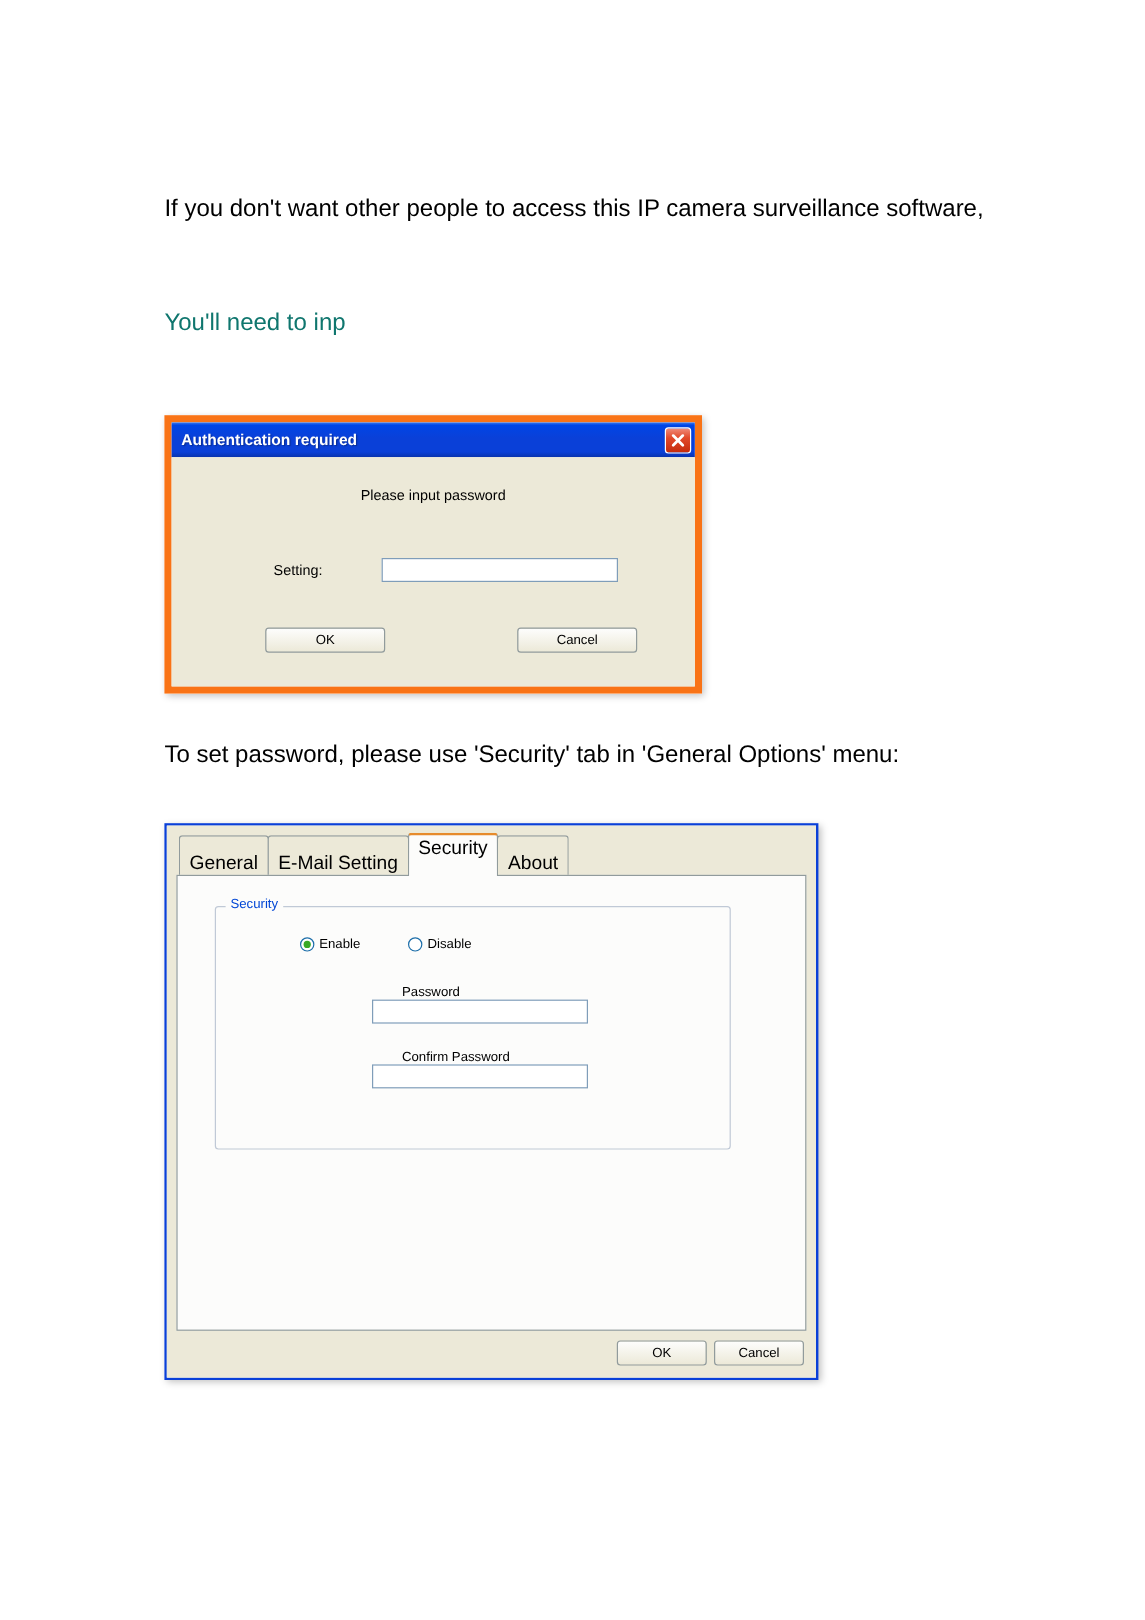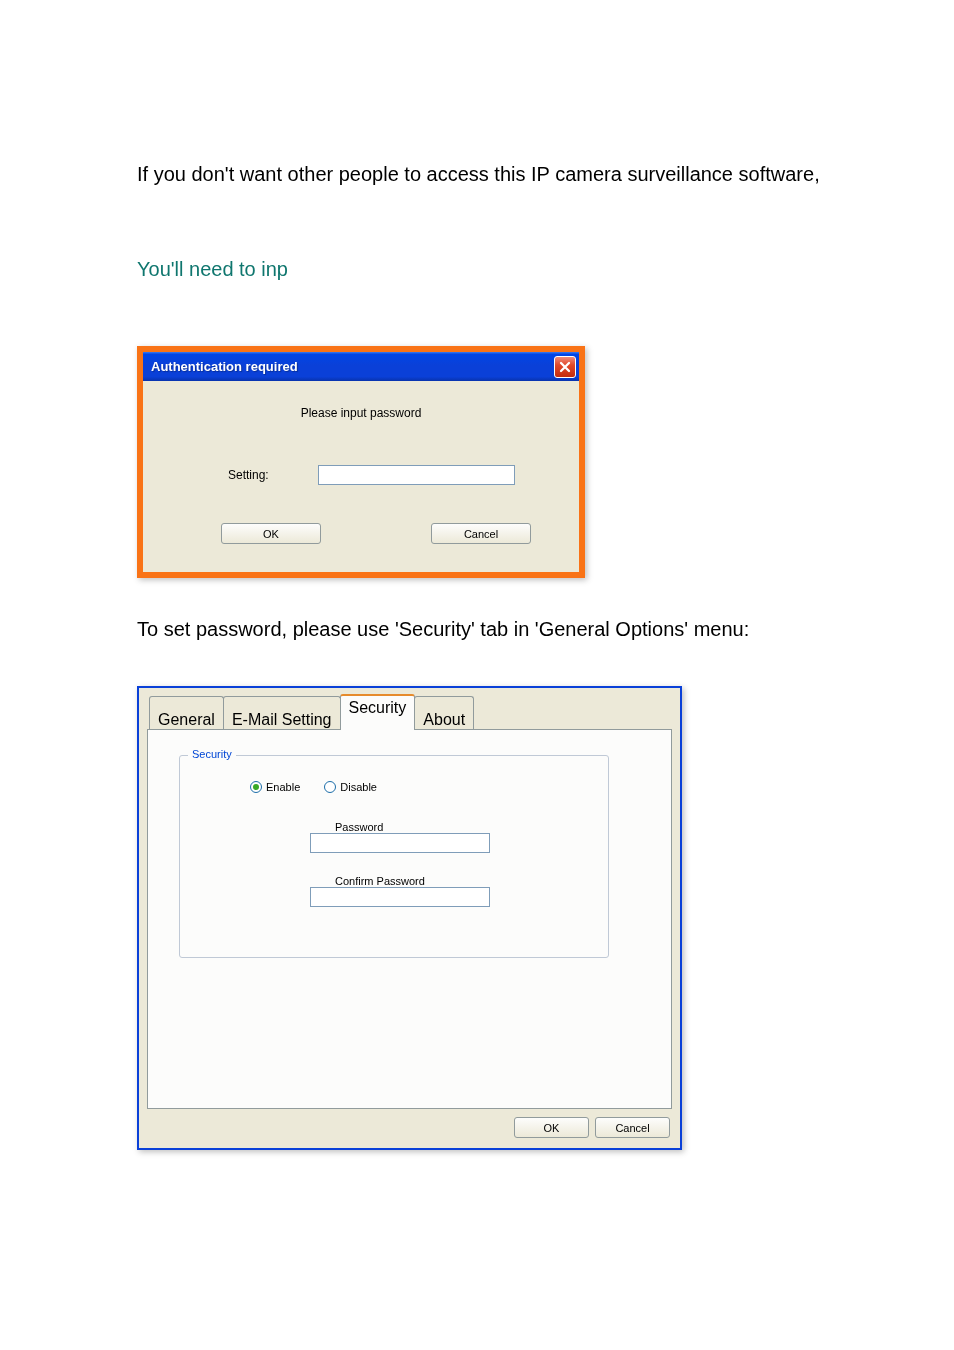--- a/index.html
+++ b/index.html
@@ -170,21 +170,21 @@
     position:absolute;
     top:-8px;
     left:8px;
     background:#fcfcfb;
     padding: 0 4px;
     font-size:11px;
     color:#0046d5;
   }
   .radios {
     display:flex;
-    gap: 24px;
+    gap: 40px;
     margin: 0 0 28px 12px;
     font-size:11px;
     align-items:center;
     padding-left:40px;
   }
   .radio {
     display:flex;align-items:center;gap:4px;cursor:pointer;
   }
   .rbtn {
     width:12px;height:12px;border:1px solid #1c6ea9;border-radius:50%;

